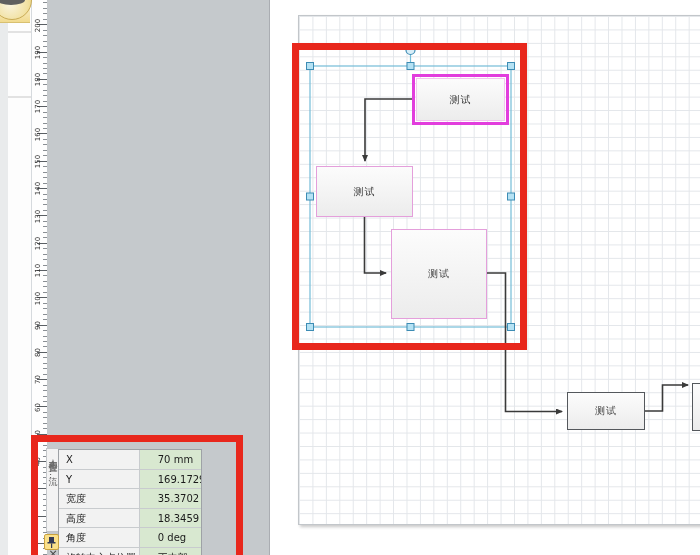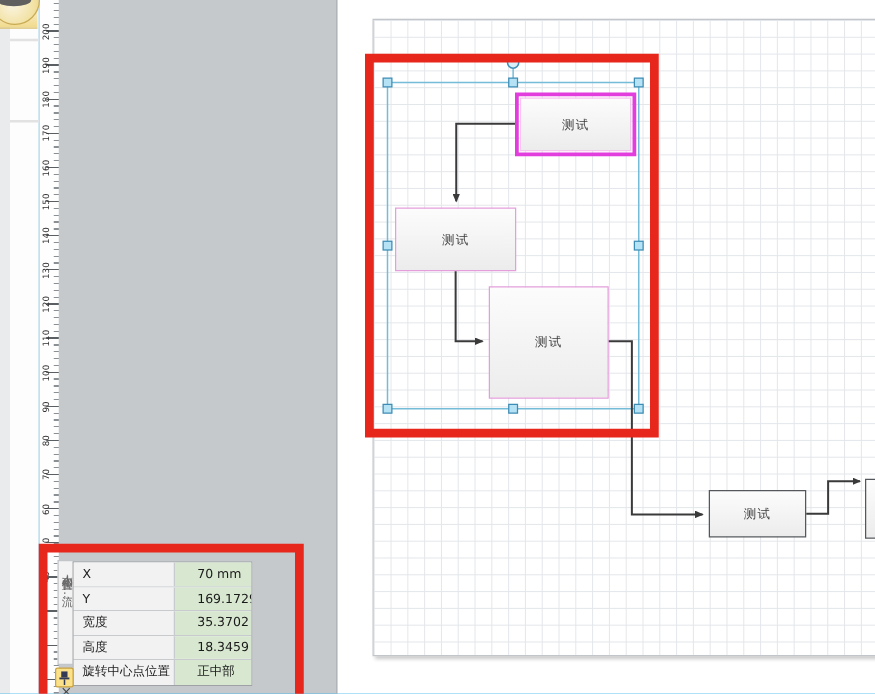--- a/index.html
+++ b/index.html
@@ -1,18 +1,18 @@
 <!DOCTYPE html>
 <html><head>
 <meta charset="utf-8">
 <style>
   html,body{margin:0;padding:0;}
   #app{
     position:relative;width:700px;height:555px;overflow:hidden;
-    background:#0ea5e9;
+    background:#f9a8d4;
     font-family:"DejaVu Sans","Liberation Sans",sans-serif;
     -webkit-font-smoothing:antialiased;
   }
   
   .left-strip{position:absolute;left:0;top:0;width:8px;height:555px;background:#e9ebec;z-index:1;}
   .shapes-panel{position:absolute;left:8px;top:0;width:23px;height:555px;background:#fdfdfd;z-index:1;}
   .panel-line{position:absolute;left:0;width:23px;height:2px;background:#e2e2e2;}
   .app-icon{
     position:absolute;left:-8px;top:-20px;width:38px;height:38px;border-radius:50%;
     background:radial-gradient(circle at 45% 60%, #faf4e0 0%, #f2e2a4 55%, #e3c763 100%);
@@ -183,20 +183,24 @@
       </div>
       <div class="sp-row">
         <div class="sp-label">宽度</div>
         <div class="sp-value">35.3702 mm</div>
       </div>
       <div class="sp-row">
         <div class="sp-label">高度</div>
         <div class="sp-value">18.3459 mm</div>
       </div>
       <div class="sp-row">
+        <div class="sp-label">角度</div>
+        <div class="sp-value">0 deg</div>
+      </div>
+      <div class="sp-row">
         <div class="sp-label">旋转中心点位置</div>
         <div class="sp-value">正中部</div>
       </div>
     </div>
     <div class="sp-pin">
       <svg width="9" height="11" viewBox="0 0 9 11">
         <rect x="2" y="0" width="5" height="5" fill="#333a55"></rect>
         <rect x="0.5" y="5" width="8" height="1.5" fill="#333a55"></rect>
         <rect x="4" y="6.5" width="1.2" height="4.5" fill="#333a55"></rect>
       </svg>

